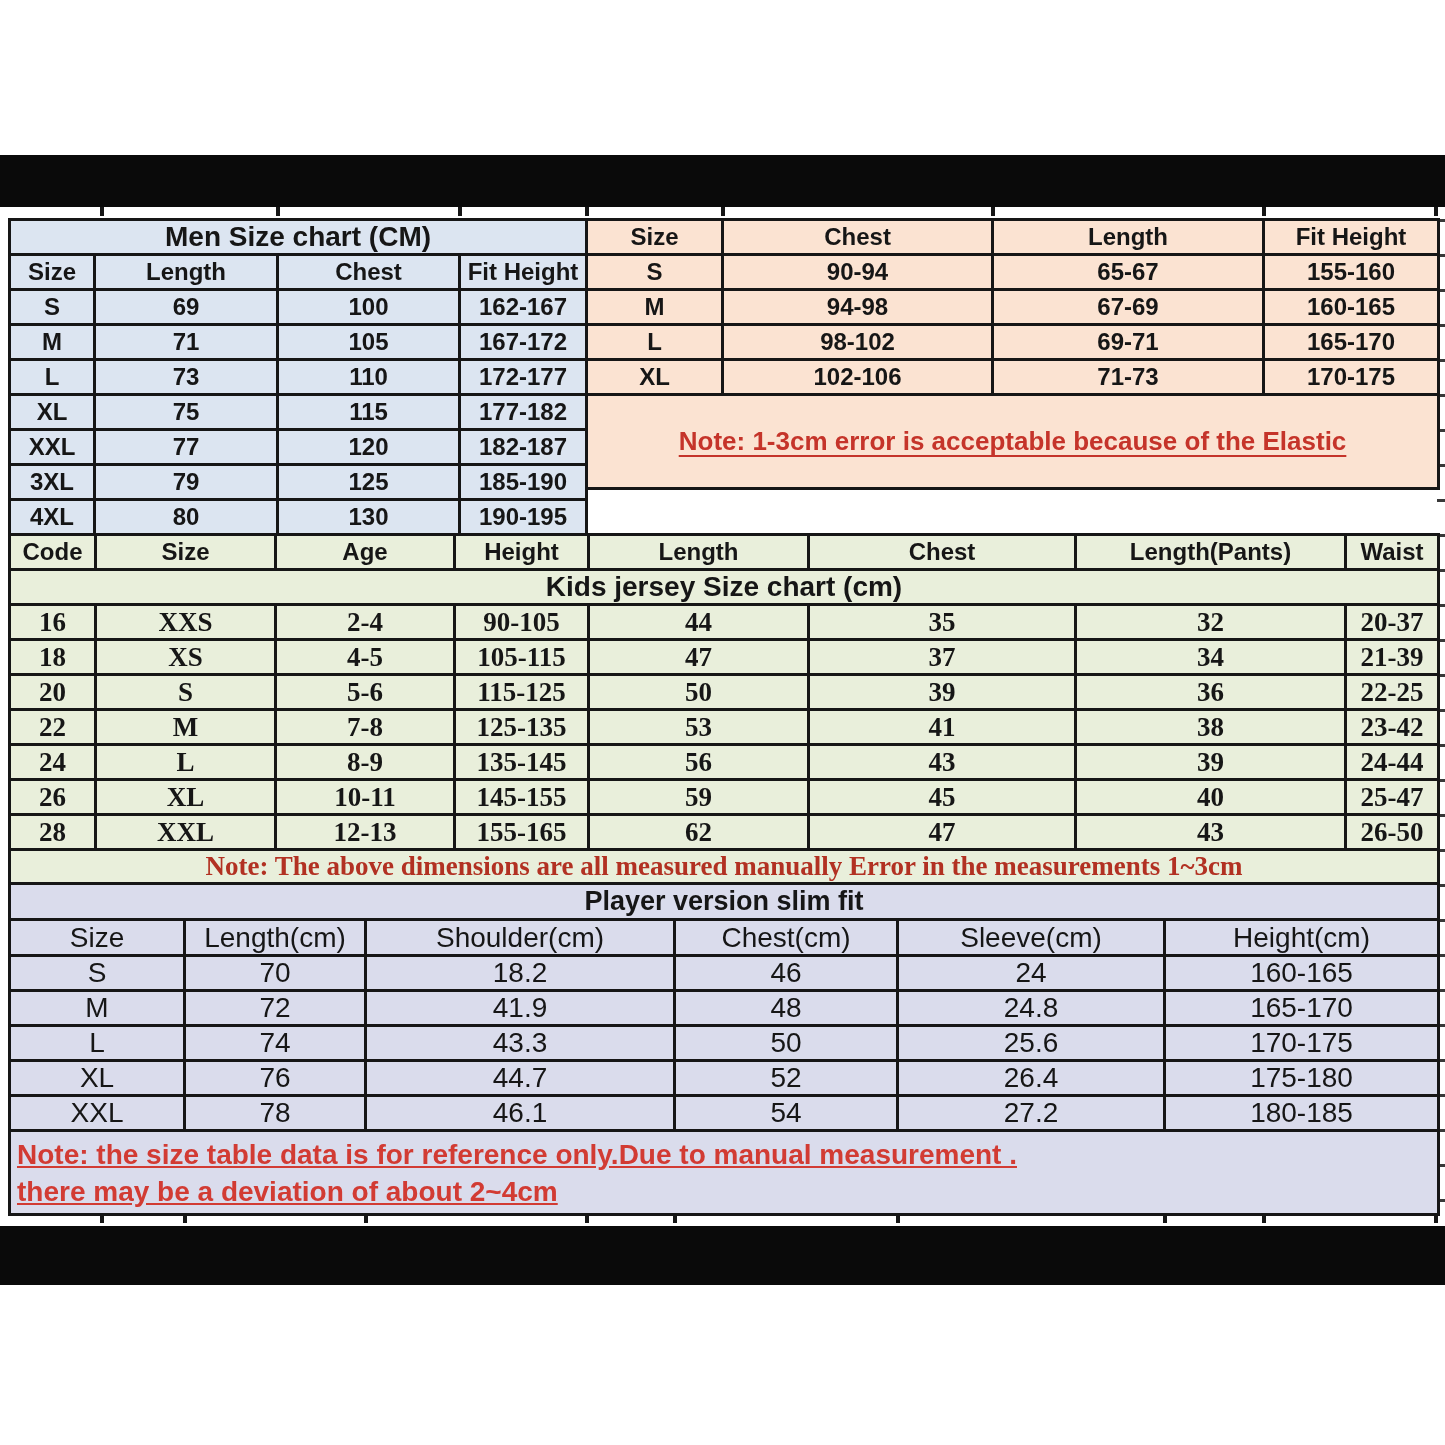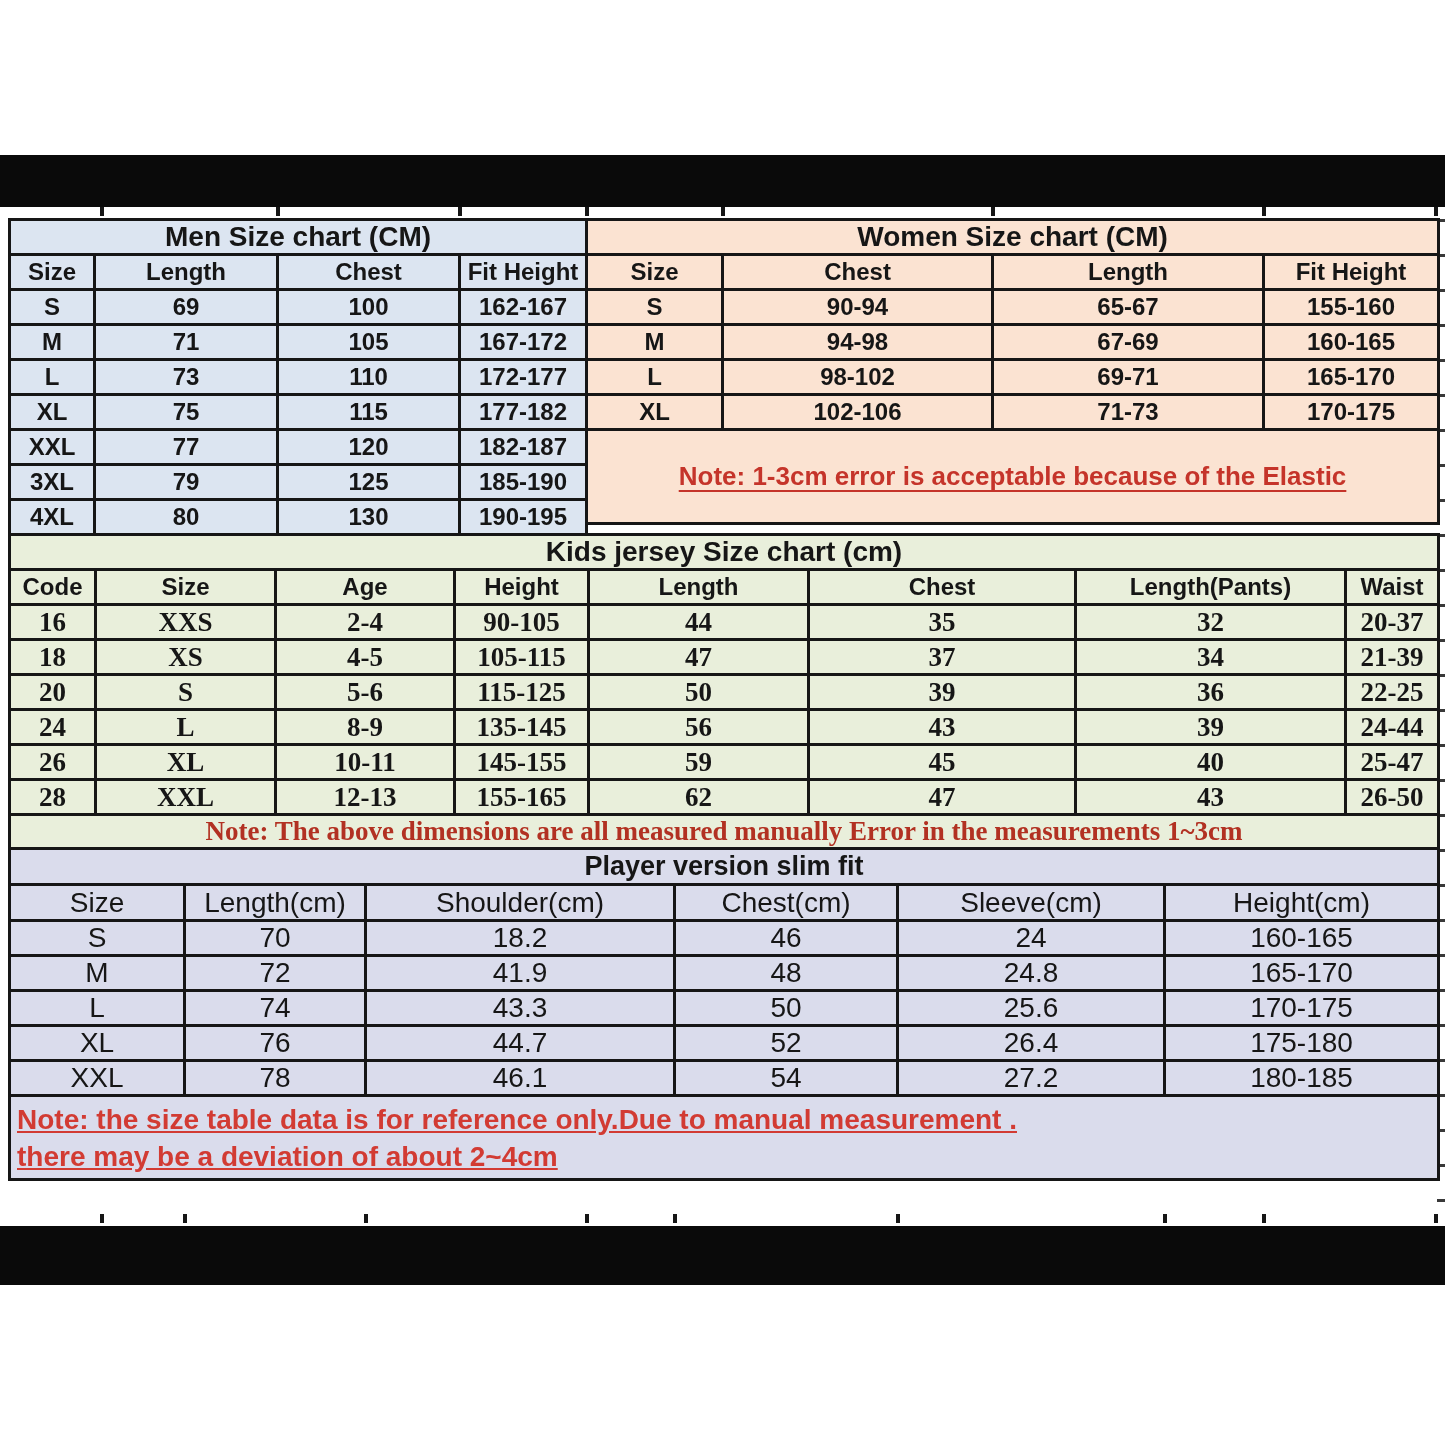--- a/index.html
+++ b/index.html
@@ -150,23 +150,20 @@
       </table>
 
       <table class="tbl women">
         <colgroup>
             <col style="width:136px">
             <col style="width:270px">
             <col style="width:271px">
             <col style="width:175px">
           </colgroup>
         <thead>
-          <tr>
-            <td colspan="4" class="title-cell">Women Size chart (CM)</td>
-          </tr>
           <tr>
               <td class="hdr">Size</td>
               <td class="hdr">Chest</td>
               <td class="hdr">Length</td>
               <td class="hdr">Fit Height</td>
             </tr>
         </thead>
         <tbody>
             <tr>
               <td>S</td>
@@ -208,32 +205,32 @@
           <col style="width:180px">
           <col style="width:179px">
           <col style="width:134px">
           <col style="width:220px">
           <col style="width:267px">
           <col style="width:270px">
           <col style="width:93px">
         </colgroup>
       <thead>
         <tr>
-          <td colspan="8" class="title-cell">Kids jersey Size chart (cm)</td>
-        </tr>
-        <tr>
             <td class="hdr">Code</td>
             <td class="hdr">Size</td>
             <td class="hdr">Age</td>
             <td class="hdr">Height</td>
             <td class="hdr">Length</td>
             <td class="hdr">Chest</td>
             <td class="hdr">Length(Pants)</td>
             <td class="hdr">Waist</td>
           </tr>
+        <tr>
+          <td colspan="8" class="title-cell">Kids jersey Size chart (cm)</td>
+        </tr>
       </thead>
       <tbody>
           <tr>
             <td>16</td>
             <td>XXS</td>
             <td>2-4</td>
             <td>90-105</td>
             <td>44</td>
             <td>35</td>
             <td>32</td>
@@ -251,20 +248,30 @@
           </tr>
           <tr>
             <td>20</td>
             <td>S</td>
             <td>5-6</td>
             <td>115-125</td>
             <td>50</td>
             <td>39</td>
             <td>36</td>
             <td>22-25</td>
+          </tr>
+          <tr>
+            <td>22</td>
+            <td>M</td>
+            <td>7-8</td>
+            <td>125-135</td>
+            <td>53</td>
+            <td>41</td>
+            <td>38</td>
+            <td>23-42</td>
           </tr>
           <tr>
             <td>24</td>
             <td>L</td>
             <td>8-9</td>
             <td>135-145</td>
             <td>56</td>
             <td>43</td>
             <td>39</td>
             <td>24-44</td>

